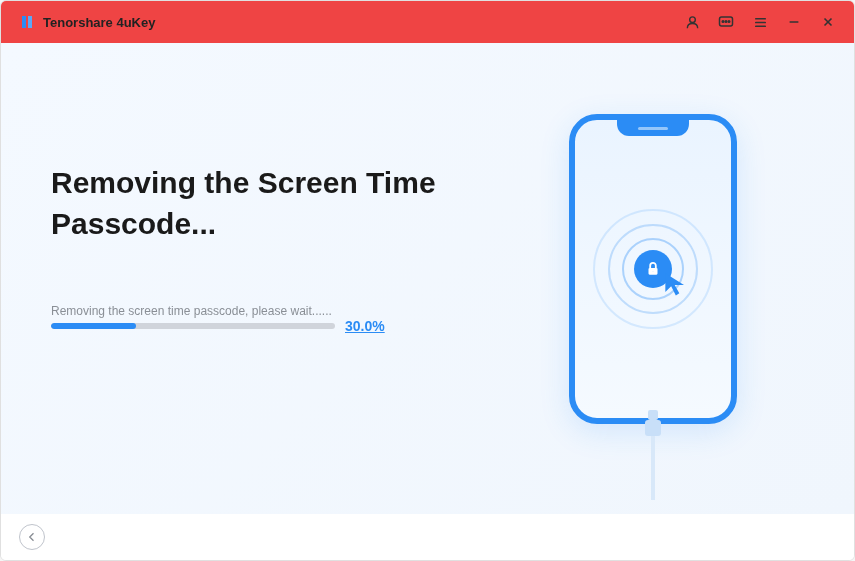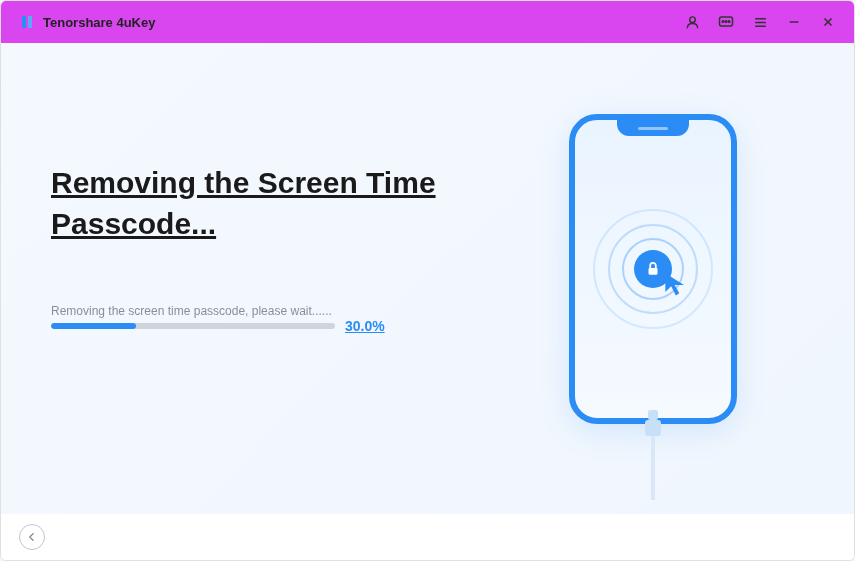--- a/index.html
+++ b/index.html
@@ -25,21 +25,21 @@
       display: flex;
       flex-direction: column;
       overflow: hidden;
     }
     .titlebar {
       height: 42px;
       display: flex;
       align-items: center;
       justify-content: space-between;
       padding: 0 18px;
-      background: #d946ef;
+      background: #ef4444;
     }
     .titlebar-left {
       display: flex;
       align-items: center;
       gap: 8px;
     }
     .logo-icon {
       width: 16px;
       height: 16px;
     }
@@ -72,21 +72,20 @@
       flex: 1;
       padding: 120px 0 0 50px;
       max-width: 460px;
     }
     .main-heading {
       font-size: 30px;
       font-weight: 700;
       color: #1a1a1a;
       line-height: 1.35;
       margin-bottom: 60px;
-      text-decoration: underline;
     }
     .status-text {
       font-size: 12px;
       color: #8a8f96;
     }
     .progress-row {
       display: flex;
       align-items: center;
       gap: 10px;
     }

